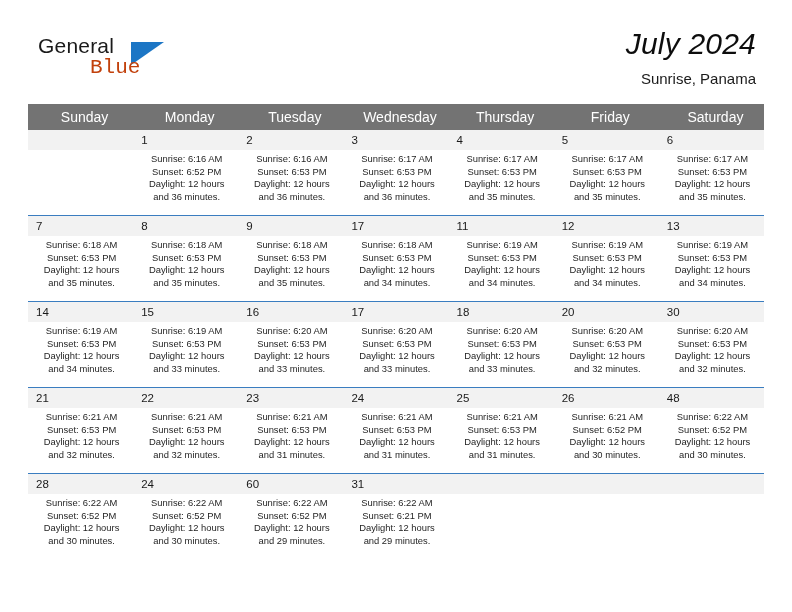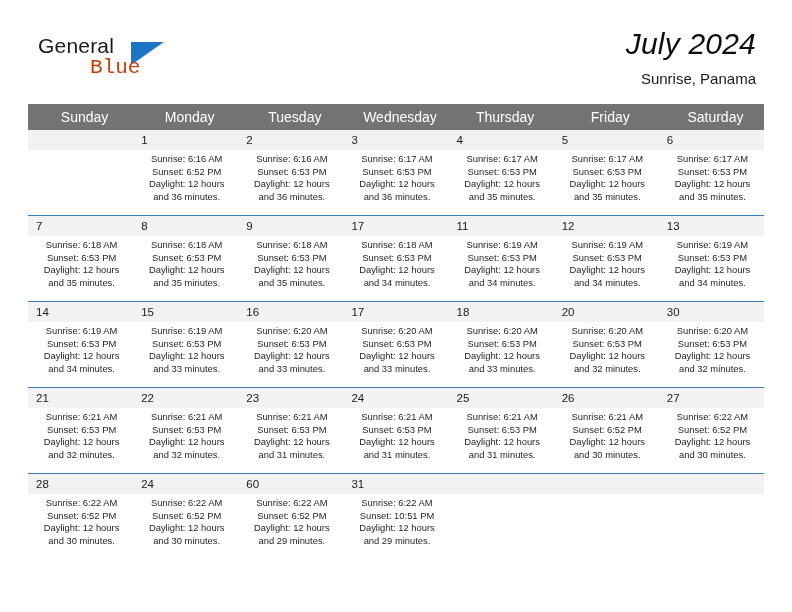--- a/index.html
+++ b/index.html
@@ -465,21 +465,21 @@
               <div class="dayinfo">
                 <div>Sunrise: 6:21 AM</div>
                 <div>Sunset: 6:52 PM</div>
                 <div>Daylight: 12 hours</div>
                 <div>and 30 minutes.</div>
               </div>
             </div>
           </td>
           <td>
             <div class="daycell">
-              <div class="daynum">27</div>
+              <div class="daynum">48</div>
               <div class="dayinfo">
                 <div>Sunrise: 6:22 AM</div>
                 <div>Sunset: 6:52 PM</div>
                 <div>Daylight: 12 hours</div>
                 <div>and 30 minutes.</div>
               </div>
             </div>
           </td>
         </tr>
         <tr class="weekrow">
@@ -514,21 +514,21 @@
                 <div>Daylight: 12 hours</div>
                 <div>and 29 minutes.</div>
               </div>
             </div>
           </td>
           <td>
             <div class="daycell">
               <div class="daynum">31</div>
               <div class="dayinfo">
                 <div>Sunrise: 6:22 AM</div>
-                <div>Sunset: 10:51 PM</div>
+                <div>Sunset: 6:21 PM</div>
                 <div>Daylight: 12 hours</div>
                 <div>and 29 minutes.</div>
               </div>
             </div>
           </td>
           <td>
             <div class="daycell empty">
               <div class="daynum"></div>
             </div>
           </td>

